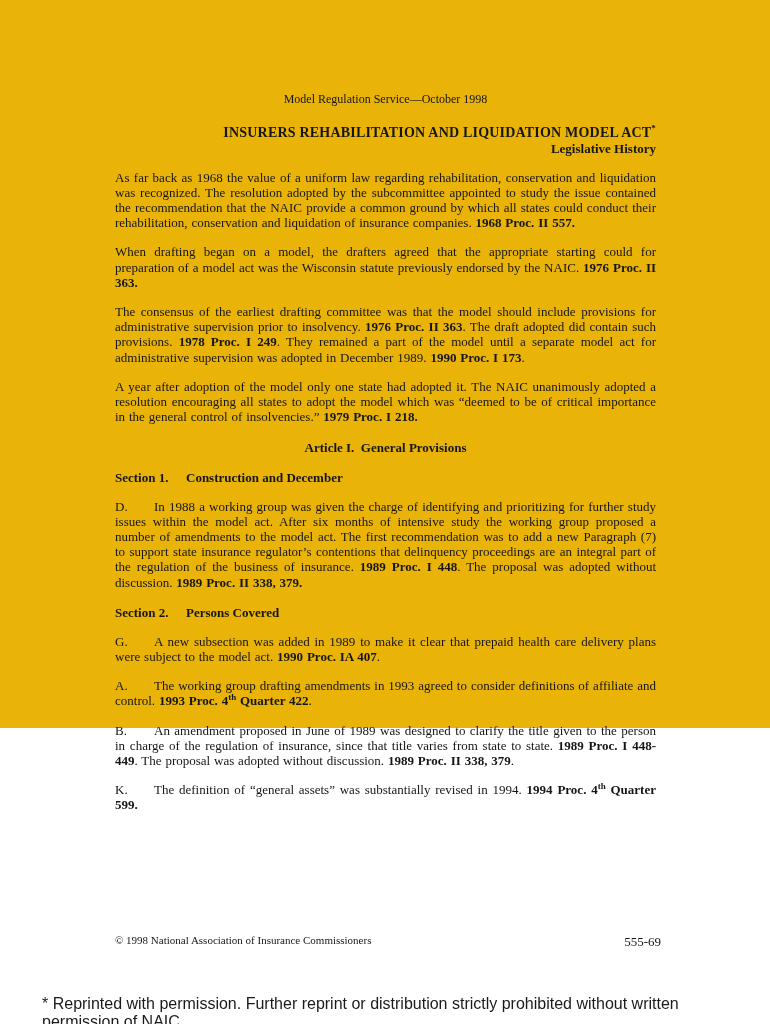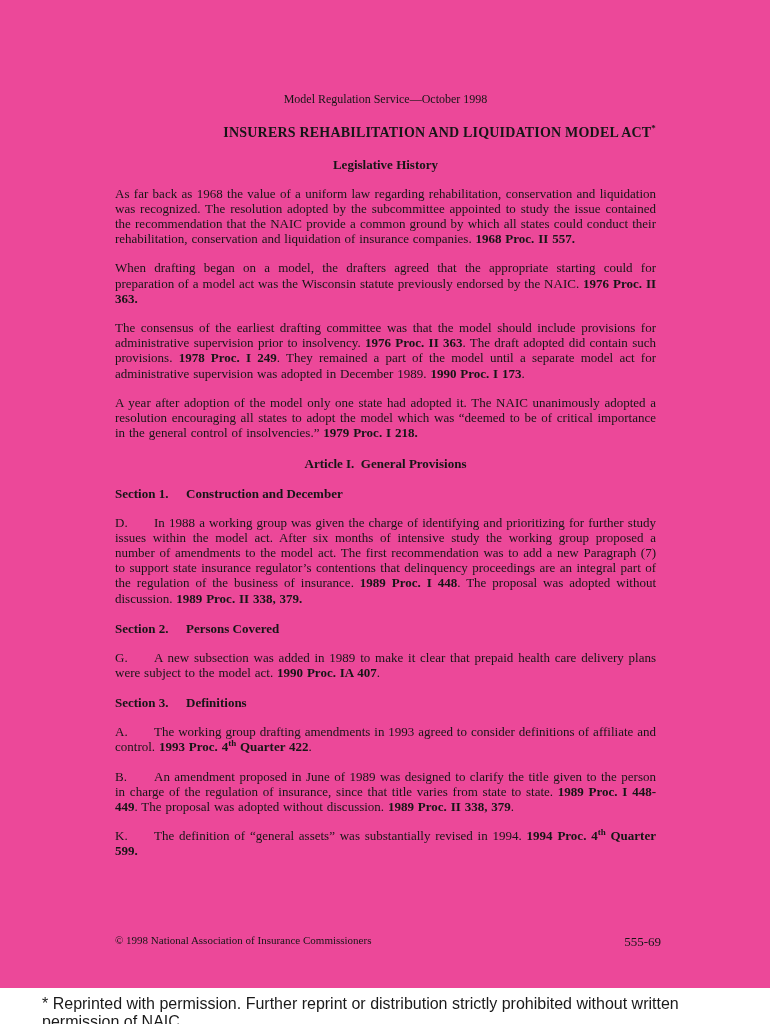--- a/index.html
+++ b/index.html
@@ -6,22 +6,22 @@
     margin: 0;
     padding: 0;
     width: 770px;
     height: 1024px;
     background: #ffffff;
     overflow: hidden;
   }
   .page {
     position: relative;
     width: 770px;
-    height: 988px;
-    background: #ec4899;
+    height: 728px;
+    background: #eab308;
     color: #161616;
     font-family: "Liberation Serif", "DejaVu Serif", serif;
   }
   .content {
     padding: 92px 114px 0 115px;
   }
   .journal-line {
     text-align: center;
     font-size: 12px;
     line-height: 15px;
@@ -32,22 +32,22 @@
     font-size: 14px;
     font-weight: bold;
     line-height: 17px;
     letter-spacing: 0.2px;
   }
   .doc-title sup {
     font-size: 9px;
     vertical-align: super;
   }
   .subtitle {
-    margin-top: 16px;
-    text-align: center;
+    margin-top: 0;
+    text-align: right;
     font-size: 13px;
     font-weight: bold;
     line-height: 15px;
   }
   .cited-line {
     margin-top: 2px;
     text-align: center;
     font-size: 13px;
     line-height: 15px;
   }
@@ -118,21 +118,20 @@
     <div>
         <div class="para"><span>As far back as 1968 the value of a uniform law regarding rehabilitation, conservation and liquidation was recognized.  The resolution adopted by the subcommittee appointed to study the issue contained the recommendation that the NAIC provide a common ground by which all states could conduct their rehabilitation, conservation and liquidation of insurance companies.  </span><span class="b">1968 Proc. II 557.</span></div>
         <div class="para"><span>When drafting began on a model, the drafters agreed that the appropriate starting could for preparation of a model act was the Wisconsin statute previously endorsed by the NAIC.  </span><span class="b">1976 Proc. II 363.</span></div>
         <div class="para"><span>The consensus of the earliest drafting committee was that the model should include provisions for administrative supervision prior to insolvency.  </span><span class="b">1976 Proc. II 363</span><span>.  The draft adopted did contain such provisions.  </span><span class="b">1978 Proc. I 249</span><span>.  They remained a part of the model until a separate model act for administrative supervision was adopted in December 1989.  </span><span class="b">1990 Proc. I 173</span><span>.</span></div>
         <div class="para"><span>A year after adoption of the model only one state had adopted it.  The NAIC unanimously adopted a resolution encouraging all states to adopt the model which was “deemed to be of critical importance in the general control of insolvencies.”  </span><span class="b">1979 Proc. I 218.</span></div>
         <div class="center-heading">Article I.  General Provisions</div>
         <div class="section-heading"><span class="section-label">Section 1.</span><span>Construction and December</span></div>
         <div class="para"><span class="lead">D.</span><span>In 1988 a working group was given the charge of identifying and prioritizing for further study issues within the model act.  After six months of intensive study the working group proposed a number of amendments to the model act.  The first recommendation was to add a new Paragraph (7) to support state insurance regulator’s contentions that delinquency proceedings are an integral part of the regulation of the business of insurance.  </span><span class="b">1989 Proc. I 448</span><span>.  The proposal was adopted without discussion.  </span><span class="b">1989 Proc. II 338, 379.</span></div>
         <div class="section-heading"><span class="section-label">Section 2.</span><span>Persons Covered</span></div>
         <div class="para"><span class="lead">G.</span><span>A new subsection was added in 1989 to make it clear that prepaid health care delivery plans were subject to the model act.  </span><span class="b">1990 Proc. IA 407</span><span>.</span></div>
-        <div class="section-heading"><span class="section-label">Section 3.</span><span>Definitions</span></div>
         <div class="para"><span class="lead">A.</span><span>The working group drafting amendments in 1993 agreed to consider definitions of affiliate and control.  </span><span class="b">1993 Proc. 4</span><sup class="b">th</sup><span class="b"> Quarter 422</span><span>.</span></div>
         <div class="para"><span class="lead">B.</span><span>An amendment proposed in June of 1989 was designed to clarify the title given to the person in charge of the regulation of insurance, since that title varies from state to state.  </span><span class="b">1989 Proc. I 448-449</span><span>.  The proposal was adopted without discussion.  </span><span class="b">1989 Proc. II 338, 379</span><span>.</span></div>
         <div class="para"><span class="lead">K.</span><span>The definition of “general assets” was substantially revised in 1994.  </span><span class="b">1994 Proc. 4</span><sup class="b">th</sup><span class="b"> Quarter 599.</span></div>
       </div>
   </div>
 
   <div class="page-footer">
     <span class="copyright">© 1998 National Association of Insurance Commissioners</span>
     <span class="page-number">555-69</span>
   </div>

